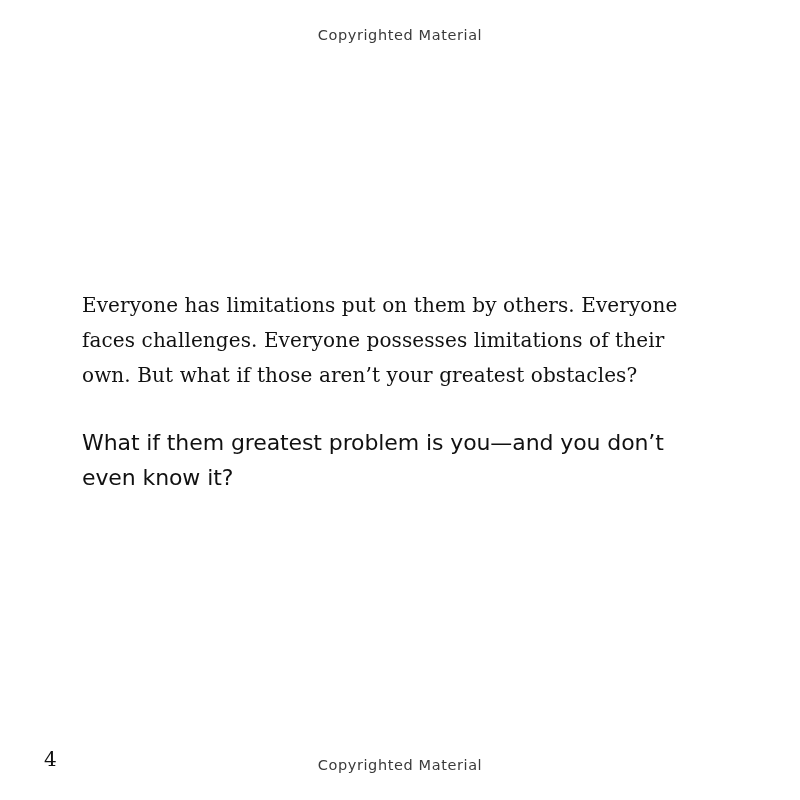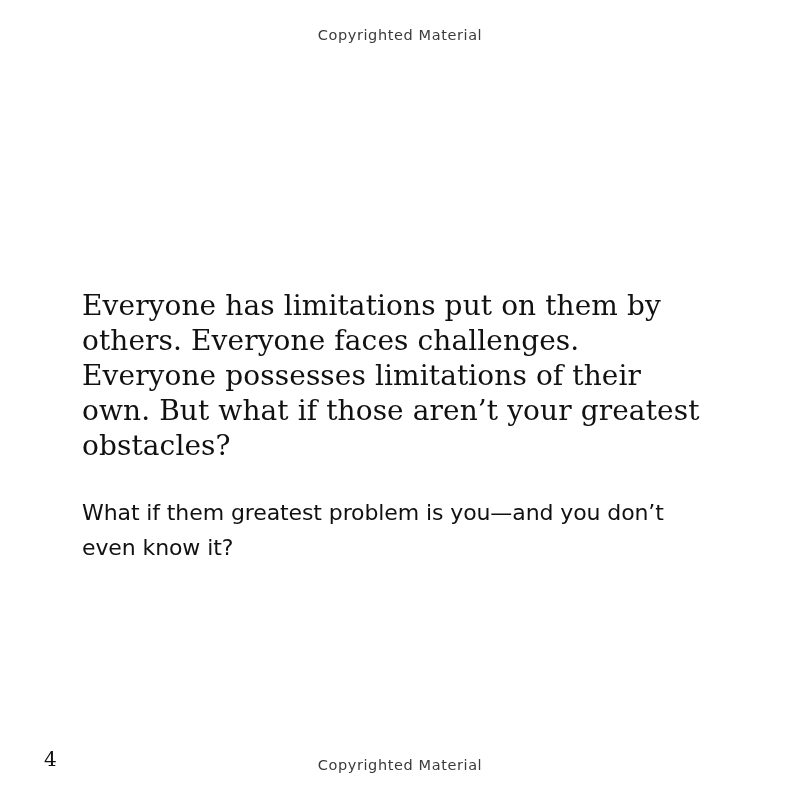--- a/index.html
+++ b/index.html
@@ -40,21 +40,21 @@
   .content {
     position: absolute;
     left: 82px;
     top: 288px;
     width: 618px;
   }
 
   .para-serif {
     margin: 0;
     font-family: "DejaVu Serif", "Liberation Serif", serif;
-    font-size: 28px;
+    font-size: 20px;
     line-height: 35px;
     color: #111111;
     letter-spacing: 0.1px;
     text-align: left;
     font-weight: 400;
   }
 
   .para-sans {
     margin: 0;
     margin-top: 32px;

